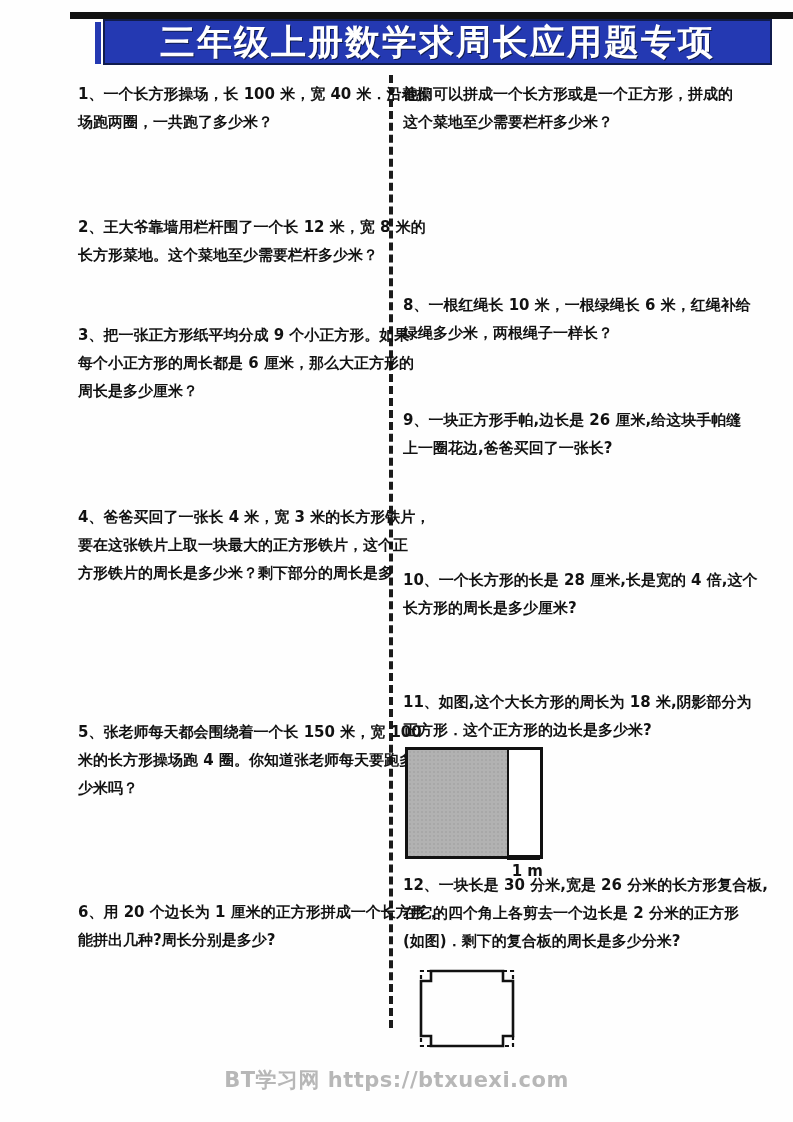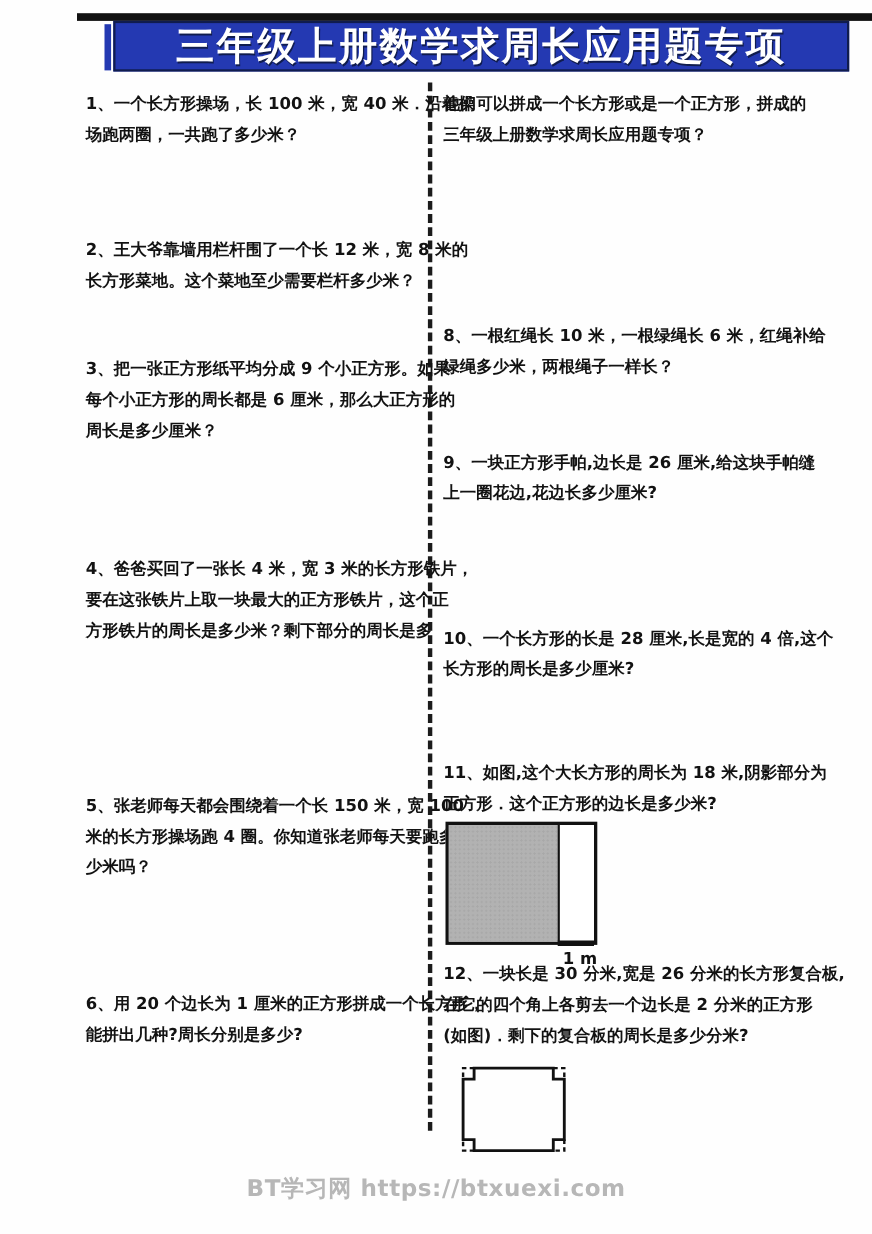--- a/index.html
+++ b/index.html
@@ -99,29 +99,29 @@
     </div>
   <div class="problem" style="top:898px">
       <div class="line">6、用 20 个边长为 1 厘米的正方形拼成一个长方形，</div>
       <div class="line">能拼出几种?周长分别是多少?</div>
     </div>
 </div>
 
 <div class="col col-right">
   <div class="problem" style="top:80px">
       <div class="line">他们可以拼成一个长方形或是一个正方形，拼成的</div>
-      <div class="line">三年级上册数学求周长应用题专项？</div>
+      <div class="line">这个菜地至少需要栏杆多少米？</div>
     </div>
   <div class="problem" style="top:291px">
       <div class="line">8、一根红绳长 10 米，一根绿绳长 6 米，红绳补给</div>
       <div class="line">绿绳多少米，两根绳子一样长？</div>
     </div>
   <div class="problem" style="top:406px">
       <div class="line">9、一块正方形手帕,边长是 26 厘米,给这块手帕缝</div>
-      <div class="line">上一圈花边,花边长多少厘米?</div>
+      <div class="line">上一圈花边,爸爸买回了一张长?</div>
     </div>
   <div class="problem" style="top:566px">
       <div class="line">10、一个长方形的长是 28 厘米,长是宽的 4 倍,这个</div>
       <div class="line">长方形的周长是多少厘米?</div>
     </div>
 
   <div class="problem" style="top:688px">
     <div>
         <div class="line">11、如图,这个大长方形的周长为 18 米,阴影部分为</div>
         <div class="line">正方形．这个正方形的边长是多少米?</div>

